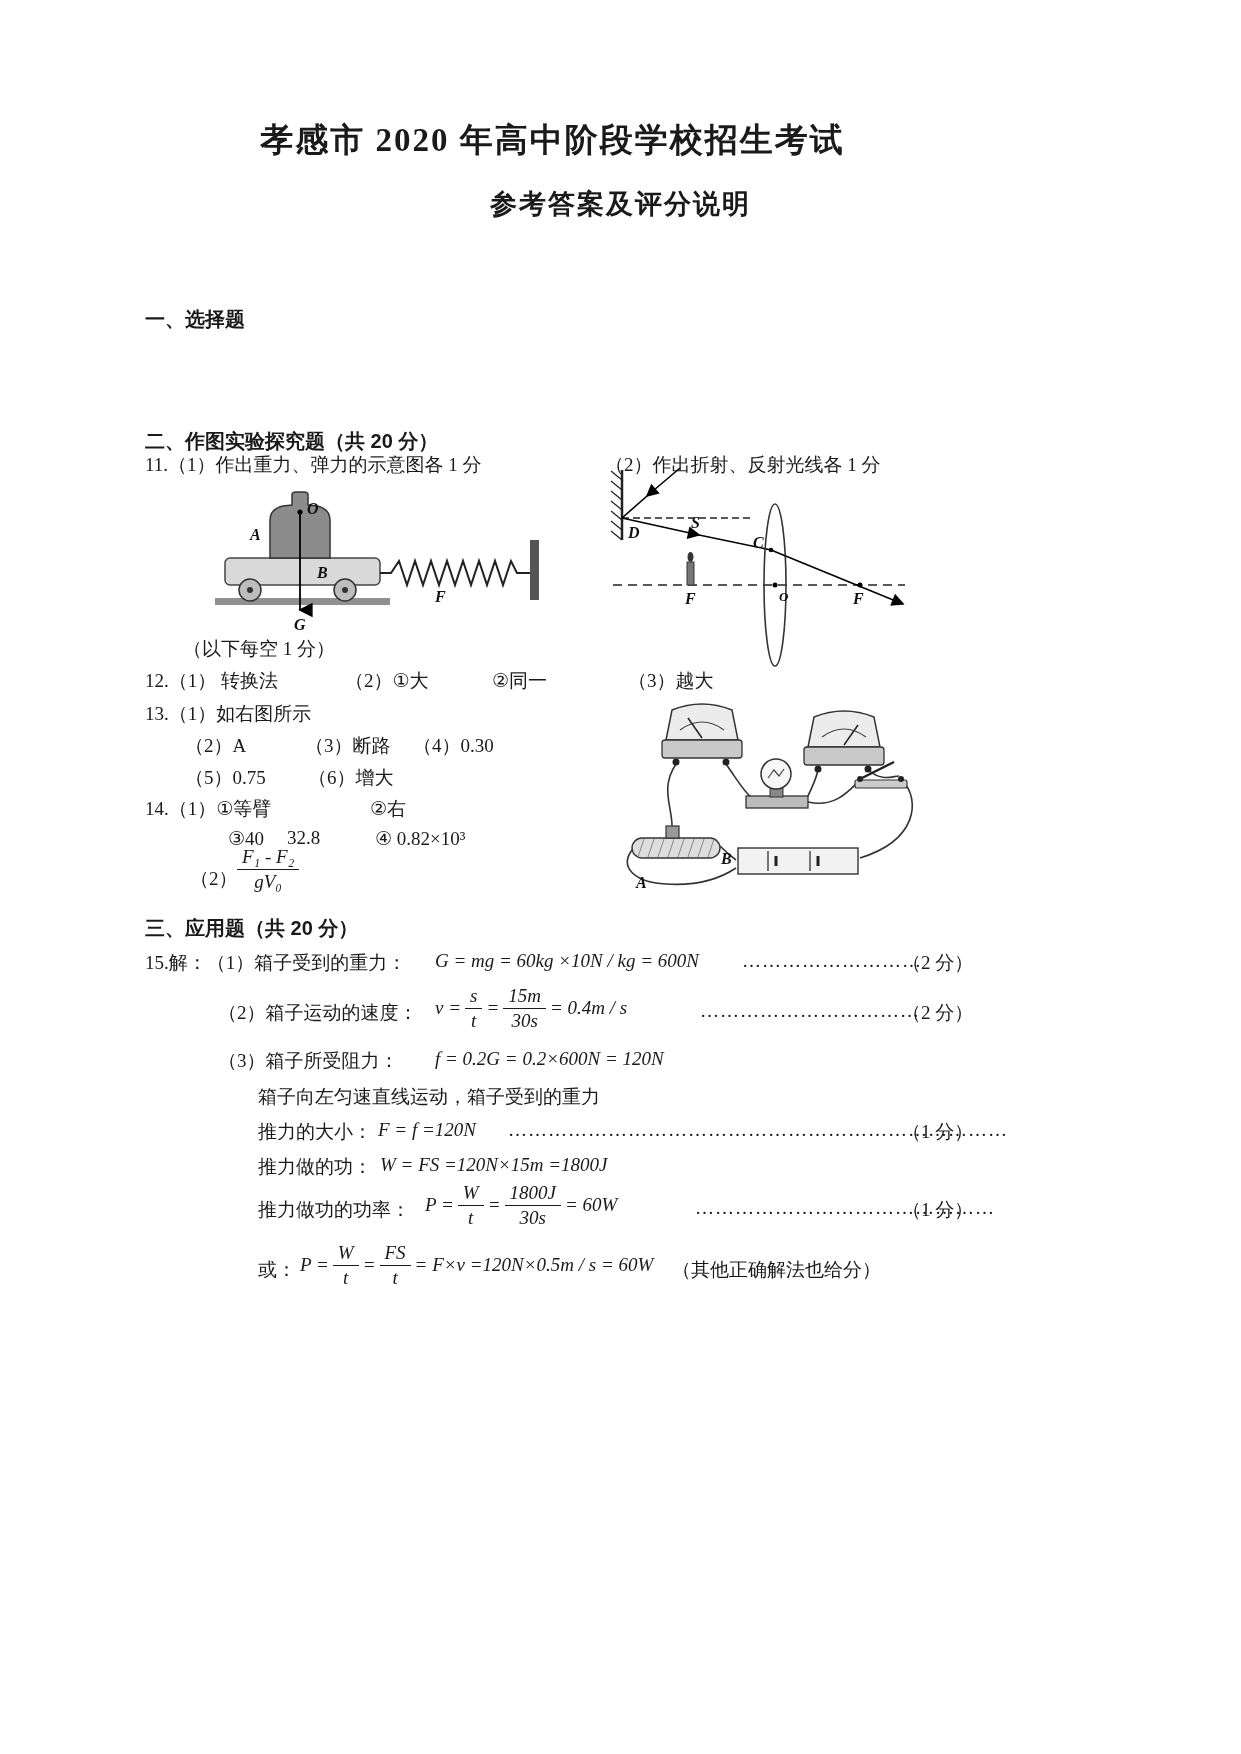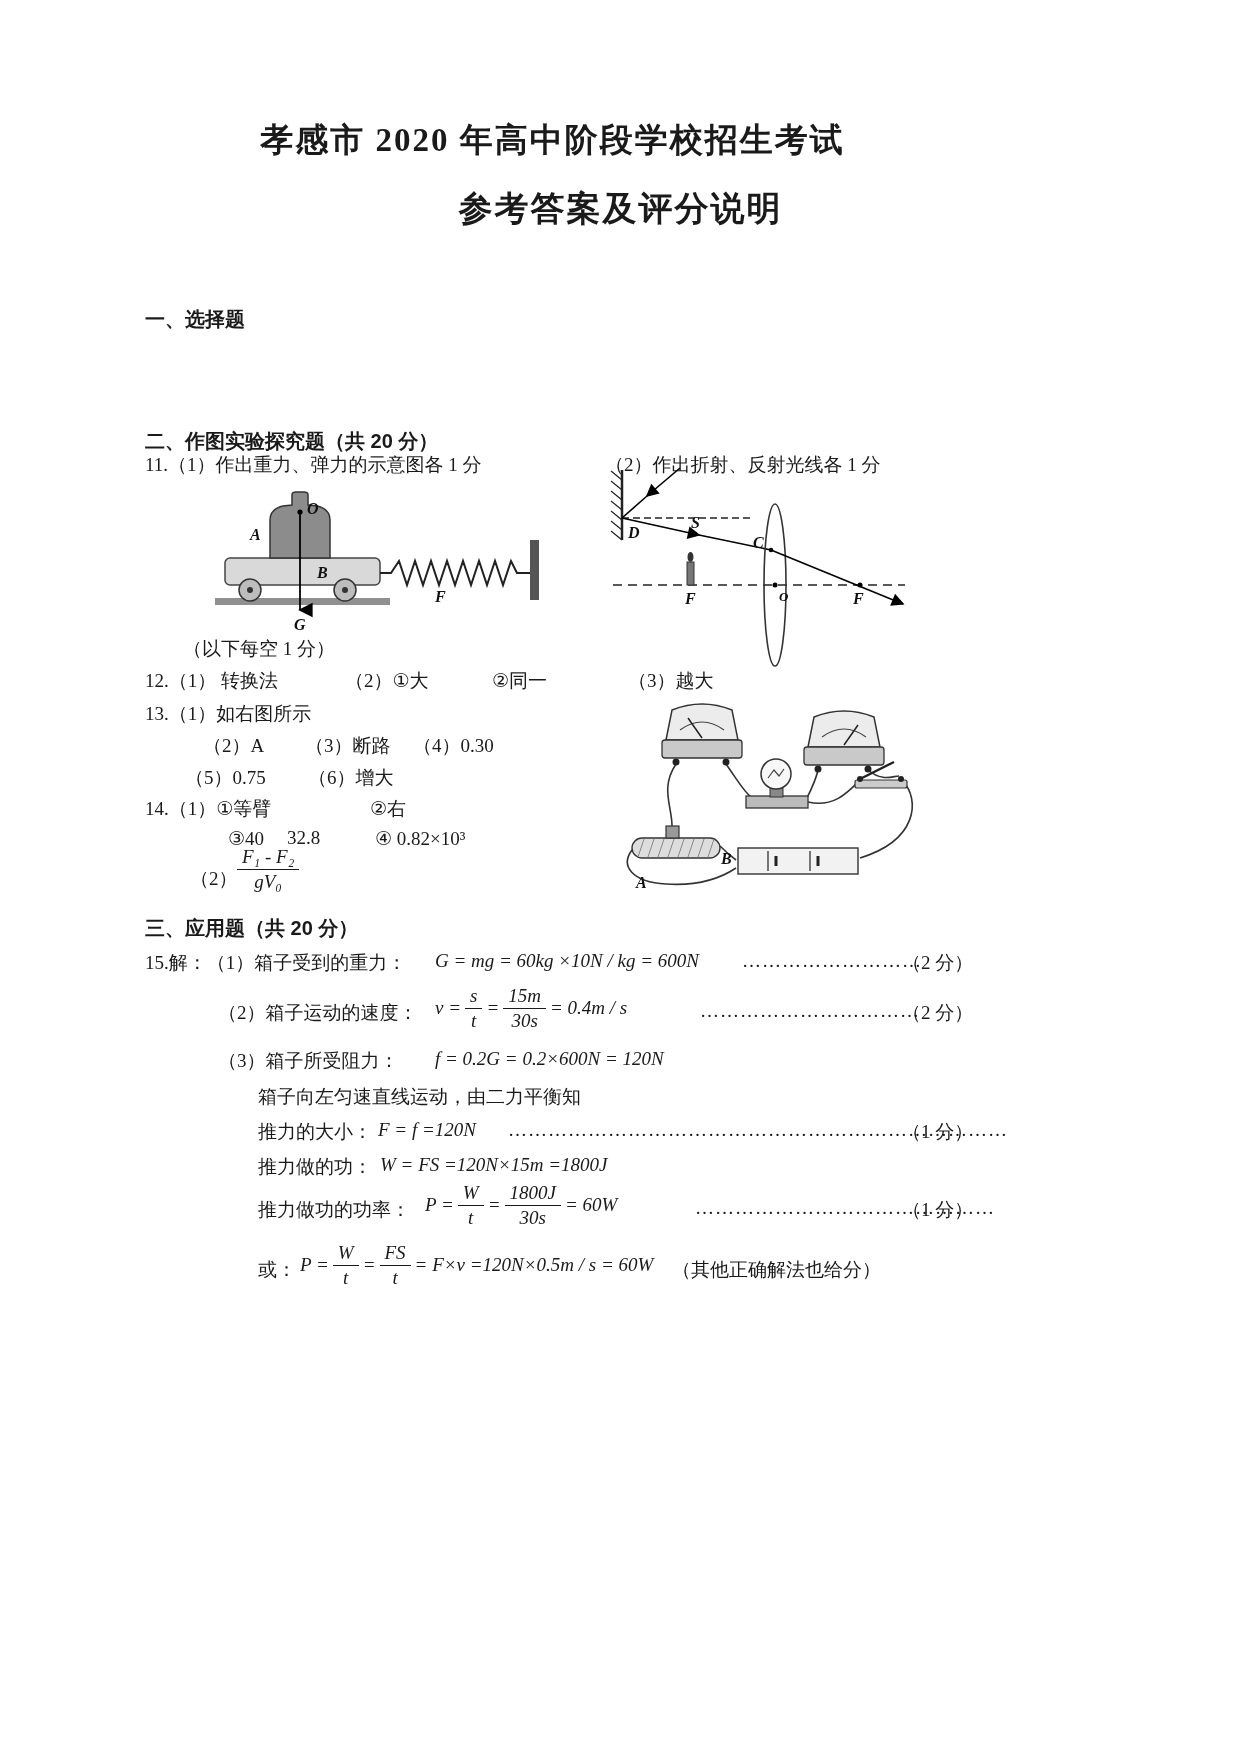--- a/index.html
+++ b/index.html
@@ -4,21 +4,21 @@
 <style>
   * { margin:0; padding:0; box-sizing:border-box; }
   html,body { background:#ffffff; }
   .page {
     position:relative; width:1241px; height:1754px; background:#ffffff;
     font-family:"Liberation Serif","DejaVu Serif","DejaVu Sans",serif;
     color:#1a1a1a; overflow:hidden;
   }
   .abs { position:absolute; white-space:nowrap; }
   .title { font-size:33px; font-weight:bold; letter-spacing:2px; }
-  .subtitle { font-size:34px; font-weight:600; font-family:"Liberation Sans","DejaVu Sans",sans-serif; letter-spacing:2px; }
+  .subtitle { font-size:27px; font-weight:600; font-family:"Liberation Sans","DejaVu Sans",sans-serif; letter-spacing:2px; }
   .heading { font-size:20px; font-weight:bold; font-family:"Liberation Sans","DejaVu Sans",sans-serif; }
   .body { font-size:19px; }
   .math { font-size:19px; font-style:italic; font-family:"Liberation Serif","DejaVu Serif","DejaVu Sans",serif; }
   .dots { font-size:19px; letter-spacing:1px; }
   .score { font-size:19px;margin-left:40px; }
   .answer-table { position:absolute; left:140px; top:334px; border-collapse:collapse; table-layout:fixed; }
   .answer-table td {
     border:1px solid #222; width:72px; height:35px; text-align:center;
     font-size:18px; font-family:"Liberation Serif","DejaVu Serif",serif;
   }
@@ -128,21 +128,21 @@
   </svg>
 
   <span class="abs body" style="left:183px; top:636px;">（以下每空 1 分）</span>
 
   <span class="abs body" style="left:145px; top:668px;">12.（1） 转换法</span>
   <span class="abs body" style="left:345px; top:668px;">（2）①大</span>
   <span class="abs body" style="left:492px; top:668px;">②同一</span>
   <span class="abs body" style="left:628px; top:668px;">（3）越大</span>
 
   <span class="abs body" style="left:145px; top:701px;">13.（1）如右图所示</span>
-  <span class="abs body" style="left:185px; top:733px;margin-left:18px;">（2）A</span>
+  <span class="abs body" style="left:185px; top:733px;">（2）A</span>
   <span class="abs body" style="left:305px; top:733px;">（3）断路</span>
   <span class="abs body" style="left:413px; top:733px;">（4）0.30</span>
   <span class="abs body" style="left:185px; top:765px;">（5）0.75</span>
   <span class="abs body" style="left:308px; top:765px;">（6）增大</span>
 
   <svg class="abs" style="left:618px; top:688px;" width="330" height="205" viewBox="0 0 330 205">
 
     <g fill="none" stroke="#333" stroke-width="1.6">
       <path d="M58,76 C42,100 54,118 54,138"></path>
       <path d="M108,76 C122,96 126,104 134,110"></path>
@@ -246,21 +246,21 @@
       <span class="den">30s</span>
     </span>
     <span>= 0.4m / s</span>
   </div>
   <span class="abs dots" style="left:700px; top:1000px;">……………………………</span>
   <span class="abs score" style="left:862px; top:1000px;">（2 分）</span>
 
   <span class="abs body" style="left:218px; top:1048px;">（3）箱子所受阻力：</span>
   <span class="abs math" style="left:435px; top:1048px;">f = 0.2G = 0.2×600N = 120N</span>
 
-  <span class="abs body" style="left:258px; top:1084px;">箱子向左匀速直线运动，由二力平衡知</span>
+  <span class="abs body" style="left:258px; top:1084px;">箱子向左匀速直线运动，箱子受到的重力</span>
 
   <span class="abs body" style="left:258px; top:1119px;">推力的大小：</span>
   <span class="abs math" style="left:378px; top:1119px;">F = f =120N</span>
   <span class="abs dots" style="left:508px; top:1119px;">…………………………………………………………………</span>
   <span class="abs score" style="left:862px; top:1119px;">（1 分）</span>
 
   <span class="abs body" style="left:258px; top:1154px;">推力做的功：</span>
   <span class="abs math" style="left:380px; top:1154px;">W = FS =120N×15m =1800J</span>
 
   <span class="abs body" style="left:258px; top:1197px;">推力做功的功率：</span>

